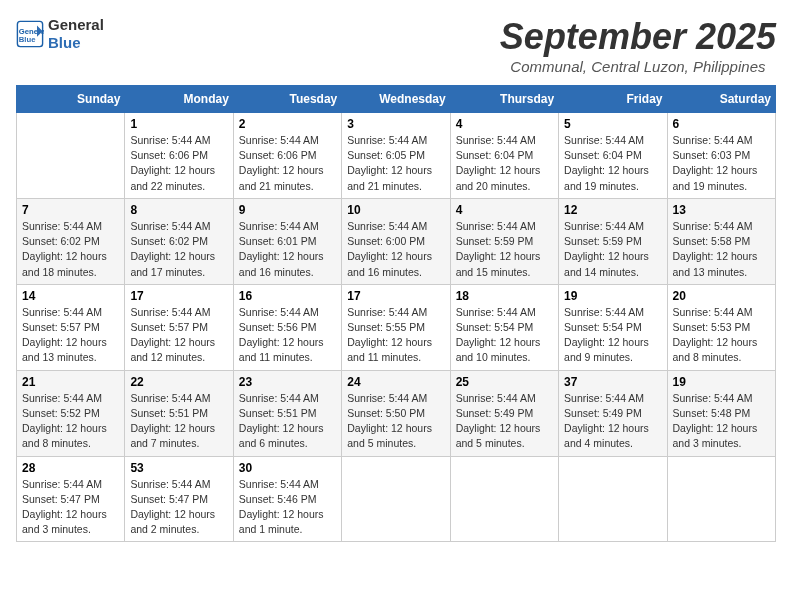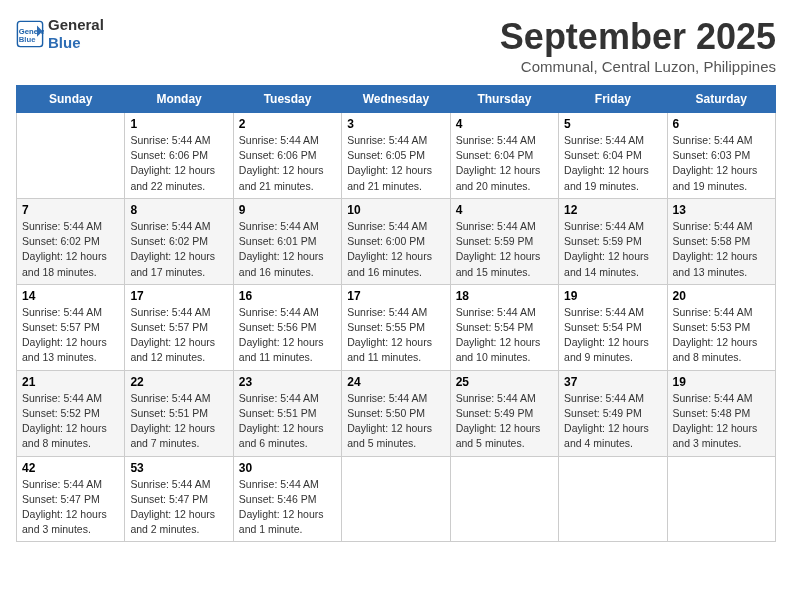--- a/index.html
+++ b/index.html
@@ -19,41 +19,42 @@
     .logo {
       display: flex;
       align-items: center;
     }
     .logo-icon {
       width: 28px;
       height: 28px;
       margin-right: 4px;
     }
     .title-area {
-      text-align: right;
+      text-align: center;
+      font-style: italic;
     }
     .month-title {
       font-size: 36px;
       font-weight: bold;
       color: #333;
     }
     .subtitle {
       font-size: 15px;
       color: #555;
     }
     table {
       width: 100%;
       border-collapse: collapse;
       font-size: 11px;
     }
     thead tr th {
       background-color: #2e6db4;
       color: #fff;
       padding: 6px 4px;
-      text-align: center;
+      text-align: right;
       font-size: 12px;
       font-weight: bold;
       border: 1px solid #2e6db4;
     }
     tbody tr td {
       border: 1px solid #ccc;
       vertical-align: top;
       padding: 4px 5px;
       min-height: 70px;
       height: 80px;
@@ -308,21 +309,21 @@
         <td>
           <span class="day-number">19</span>
           <div class="day-info" style="white-space: pre-line;">Sunrise: 5:44 AM
 Sunset: 5:48 PM
 Daylight: 12 hours
 and 3 minutes.</div>
         </td>
       </tr>
       <tr>
         <td>
-          <span class="day-number">42</span>
+          <span class="day-number">28</span>
           <div class="day-info" style="white-space: pre-line;">Sunrise: 5:44 AM
 Sunset: 5:47 PM
 Daylight: 12 hours
 and 3 minutes.</div>
         </td>
         <td>
           <span class="day-number">53</span>
           <div class="day-info" style="white-space: pre-line;">Sunrise: 5:44 AM
 Sunset: 5:47 PM
 Daylight: 12 hours

